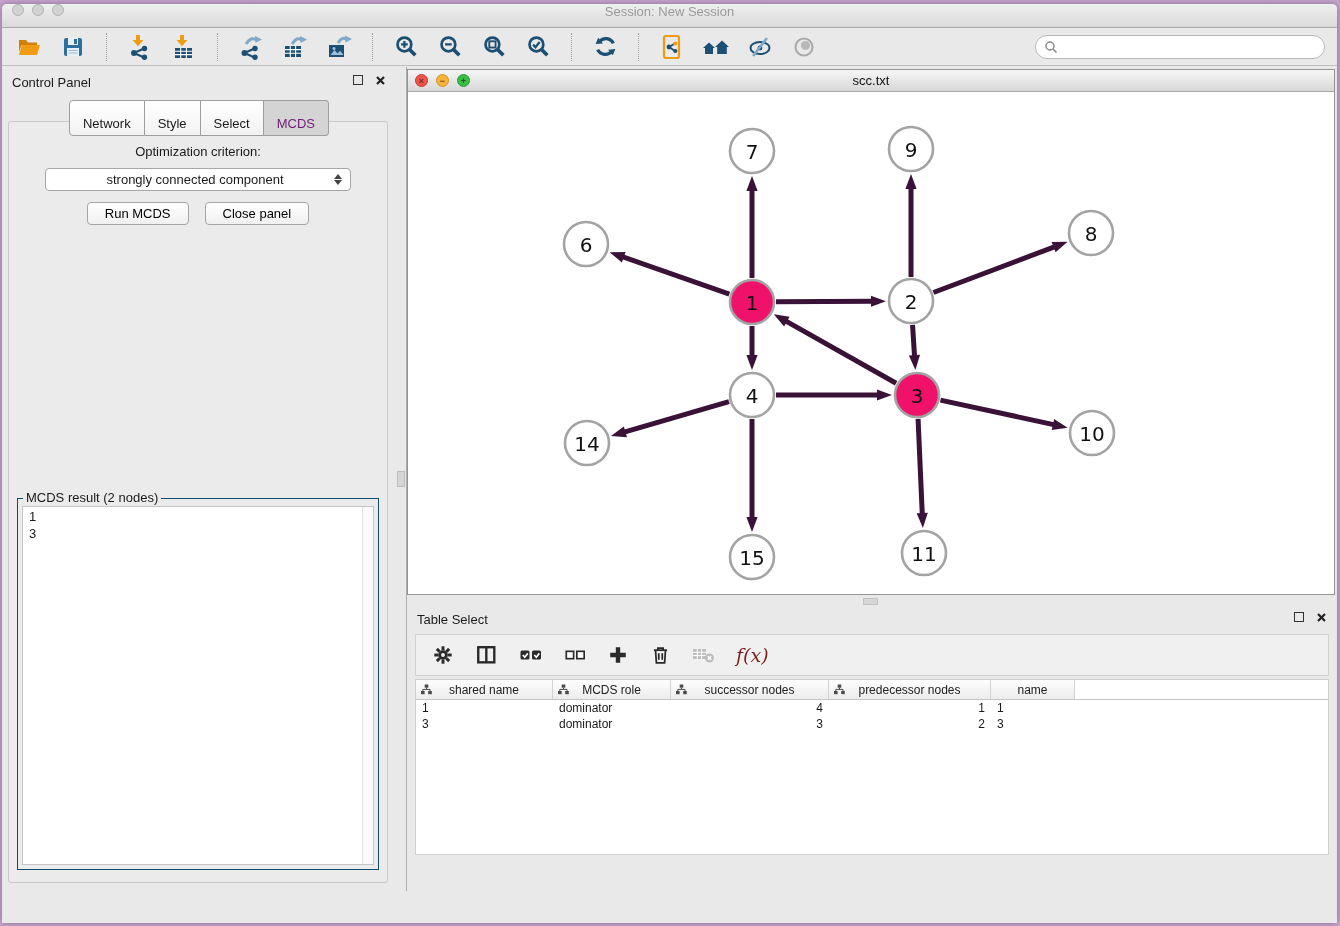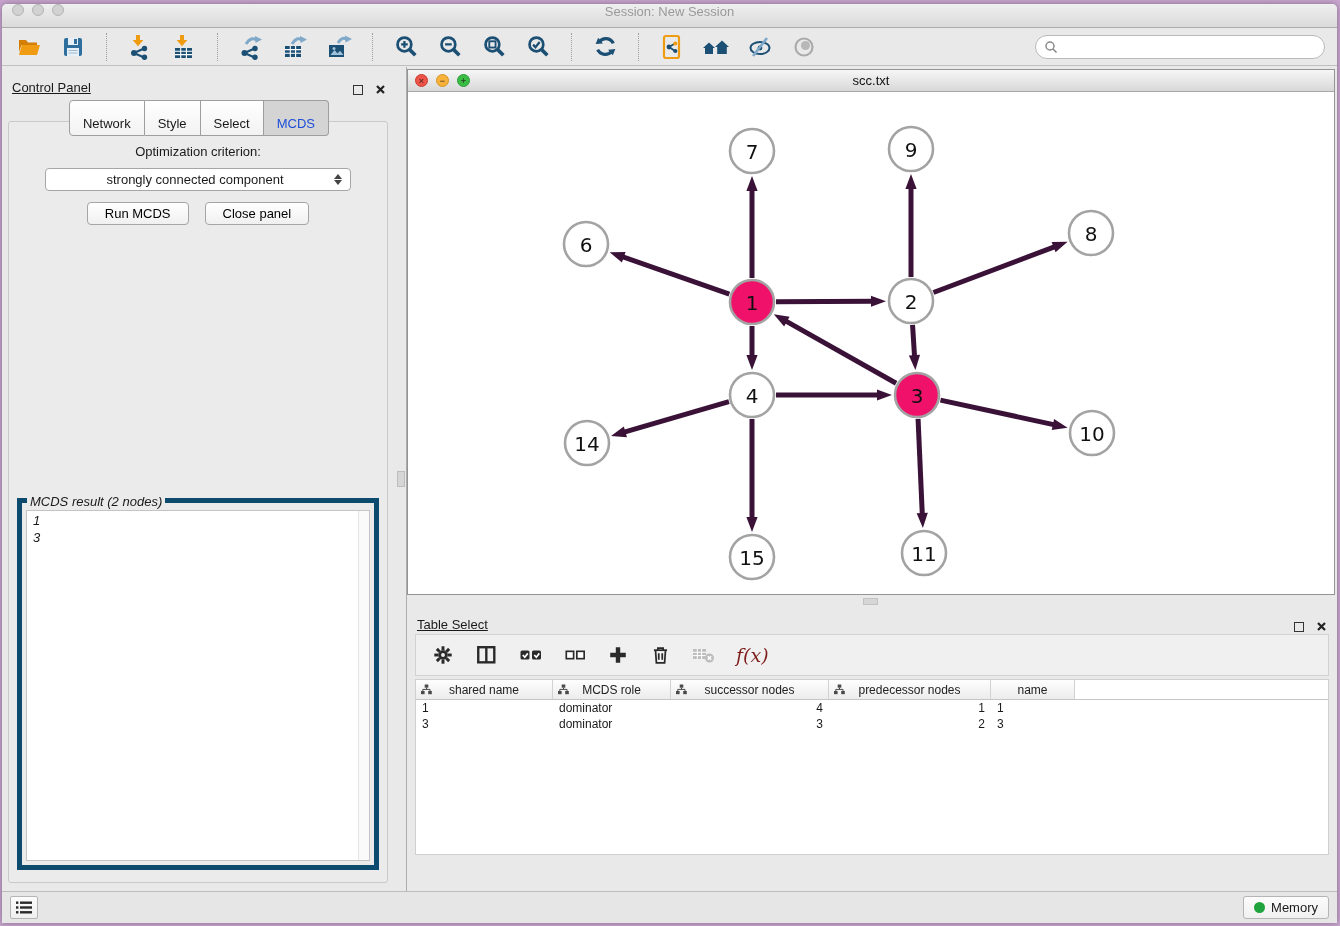--- a/index.html
+++ b/index.html
@@ -20,36 +20,36 @@
   .tb-sep { width:1px; height:28px; border-left:1px dotted #9E9E9E; margin:0 4px; }
   .tb-spacer { flex:1; }
   .search-wrap { width:290px; height:24px; background:#fff; border:1px solid #B9B9B9; border-radius:12px; display:flex; align-items:center; padding:0 8px; }
   .search-wrap input { border:none; outline:none; flex:1; font-size:12px; background:transparent; }
 
   
   .main { position:absolute; top:63px; left:0; right:0; bottom:32px; }
 
   
   .control-panel { position:absolute; left:0; top:0; width:394px; height:100%; }
-  .panel-head { height:28px; display:flex; align-items:flex-end; padding:0 10px; font-size:13px;text-decoration:underline; }
+  .panel-head { height:28px; display:flex; align-items:flex-start; padding:8px 10px; font-size:13px; }
   .panel-head .ph-title { flex:1; }
   .ph-float { width:10px; height:10px; border:1.4px solid #333; margin-right:12px; }
   .cp-tabs { position:absolute; top:33px; left:0; width:100%; display:flex; justify-content:center; z-index:3; }
   .tab-seg { border:1px solid #9E9E9E; border-left:none; background:linear-gradient(#FFFFFF,#F2F2F2); padding:15px 13px 4px; font-size:13px; cursor:default; }
   .tab-seg:first-child { border-left:1px solid #9E9E9E; border-radius:4px 0 0 4px; }
   .tab-seg:last-child { border-radius:0 4px 4px 0; }
-  .tab-seg.selected { background:#D4D4D4; color:#1d4ed8; }
+  .tab-seg.selected { background:#D4D4D4; color:#701a75; }
   .cp-body { position:absolute; top:54px; left:6px; right:8px; bottom:8px; background:#EBEBEB; border:1px solid #C9C9C9; border-radius:3px; }
   .opt-label { text-align:center; margin-top:22px; font-size:13px; }
   .dropdown { margin:9px 36px 0; height:23px; background:#fff; border:1px solid #A6A6A6; border-radius:4px; display:flex; align-items:center; padding:0 8px 0 10px; font-size:13px;text-align:center; }
   .dropdown .dd-text { flex:1; }
   .dd-arrows { display:flex; flex-direction:column; line-height:0; gap:1px; }
   .btn-row { display:flex; justify-content:center; gap:16px; margin-top:11px; }
   .aqua-btn { background:linear-gradient(#FFFFFF,#F0F0F0); border:1px solid #A5A5A5; border-radius:4px; font-size:13px; padding:3px 17px; }
-  .result-group { position:absolute; top:376px; left:8px; right:8px; bottom:12px; border:5px solid #0c4a6e;font-style:italic; }
+  .result-group { position:absolute; top:376px; left:8px; right:8px; bottom:12px; border:1px solid #0c4a6e; }
   .result-legend { position:absolute; top:-9px; left:5px; background:#EBEBEB; padding:0 3px; font-size:13px; }
   .result-area { position:absolute; top:7px; left:4px; right:4px; bottom:4px; background:#fff; border:1px solid #C4C4C4; font-size:13px; padding:1px 6px; line-height:17px; }
   .result-scroll { position:absolute; top:0; right:0; bottom:0; width:11px; background:#FAFAFA; border-left:1px solid #E4E4E4; }
 
   
   .v-split { position:absolute; left:394px; width:10px; top:0; bottom:0; }
   .v-split .grip { position:absolute; top:404px; left:1px; width:8px; height:16px; background:#D6D6D6; border:1px solid #BDBDBD; }
   .v-line { position:absolute; left:404px; top:0; bottom:0; width:1px; background:#ADADAD; }
 
   
@@ -512,32 +512,14 @@
                 <div class="td r" style="width: 158px;">3</div>
                 <div class="td r" style="width: 162px;">2</div>
                 <div class="td" style="width: 84px;">3</div>
               </div>
             </div>
         </div>
       </div>
     </div>
   </div>
 
-  <div class="statusbar">
-    <div class="list-btn">
-      <svg width="16" height="13" viewBox="0 0 16 13">
-          <g fill="#2A2A2A">
-            <rect x="0" y="0.5" width="2.4" height="2.4"></rect>
-            <rect x="4" y="0.5" width="12" height="2.4"></rect>
-            <rect x="0" y="5.3" width="2.4" height="2.4"></rect>
-            <rect x="4" y="5.3" width="12" height="2.4"></rect>
-            <rect x="0" y="10.1" width="2.4" height="2.4"></rect>
-            <rect x="4" y="10.1" width="12" height="2.4"></rect>
-          </g>
-        </svg>
-    </div>
-    <div class="mem-btn">
-      <span class="mem-dot" id="mem-dot" style="background: rgb(31, 163, 60);"></span>
-      <span>Memory</span>
-    </div>
-  </div>
 
 </div>
 
 </body></html>

